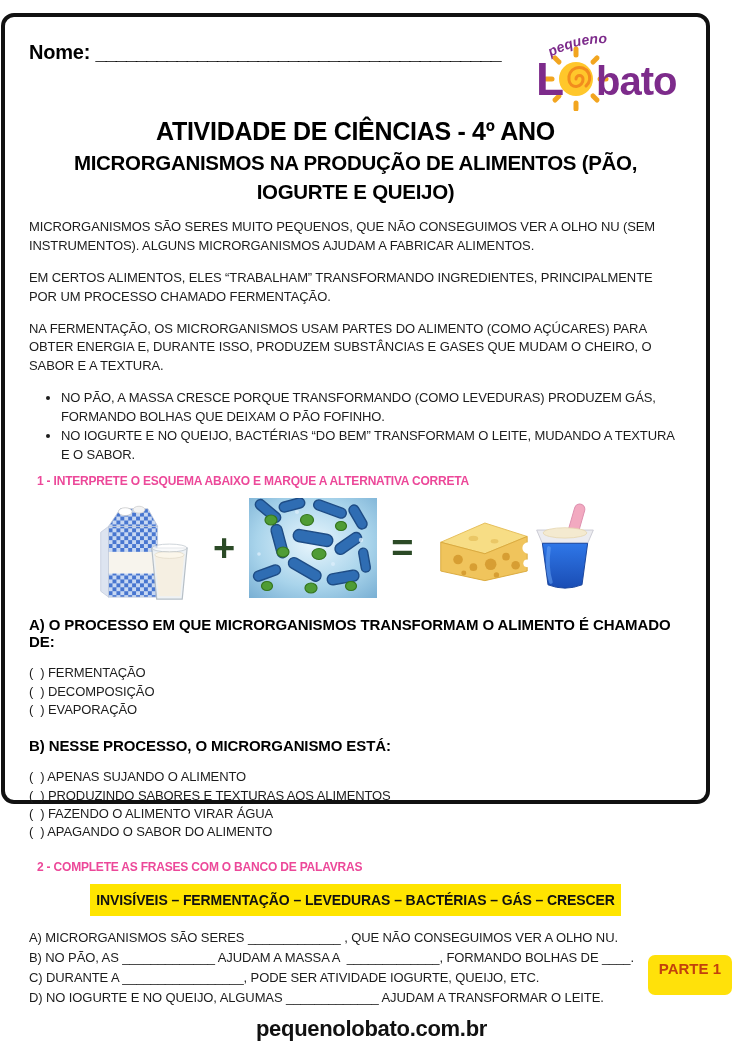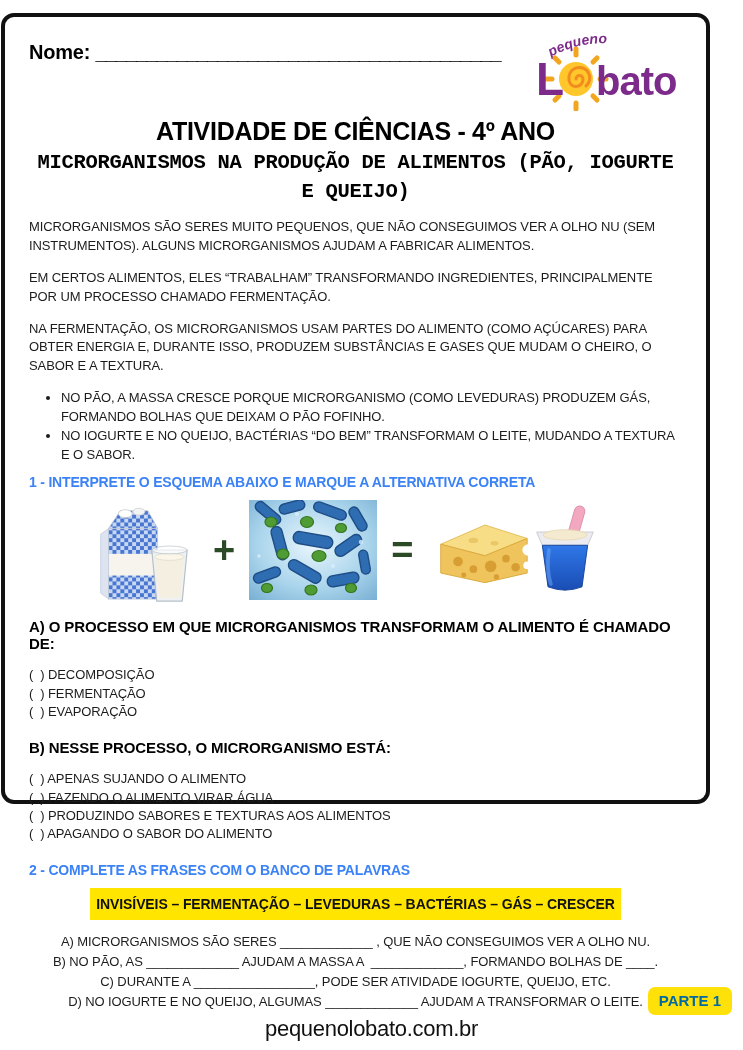--- a/index.html
+++ b/index.html
@@ -31,38 +31,38 @@
   .logo-wrap { margin-top: -4px; margin-right: 2px; }
 
   
   h1.title {
     margin: 2px 0 2px 0; text-align: center;
     font-size: 25px; font-weight: bold; color: #000; letter-spacing: -0.3px;
   }
   h2.subtitle {
     margin: 0 0 12px 0; text-align: center;
     font-size: 20.5px; font-weight: bold; color: #000;
-    line-height: 1.42; letter-spacing: -0.3px; font-family: Liberation Mono, monospace;
+    line-height: 1.42; letter-spacing: -0.3px;
   }
 
   
   .para {
     margin: 0 0 14px 0;
     font-size: 13px; line-height: 1.42; color: #1c1c1c;
     letter-spacing: -0.1px;
   }
   ul.bullets { margin: 2px 0 10px 0; padding-left: 32px; }
   ul.bullets li {
     font-size: 13px; line-height: 1.42; color: #1c1c1c;
     letter-spacing: -0.1px; margin-bottom: 1px;
   }
 
   h3.qheading {
-    margin: 8px 0 4px 0;
-    font-size: 14px; font-weight: bold; color: #3b82f6; letter-spacing: -0.2px;
+    margin: 8px 0 4px 8px;
+    font-size: 12px; font-weight: bold; color: #ec4899; letter-spacing: -0.2px;
   }
   h4.subq {
     margin: 12px 0 14px 0;
     font-size: 15px; font-weight: bold; color: #000; letter-spacing: -0.1px;
   }
 
   
   .schema {
     display: flex; align-items: center;
     padding-left: 52px; margin: 2px 0 4px 0; height: 112px;
@@ -81,42 +81,42 @@
 
   
   .bank-wrap { text-align: center; margin: 10px 0 12px 0; }
   .bank {
     display: inline-block;
     background: #ffe500;
     padding: 8px 6px;
     font-size: 14px; font-weight: bold; color: #111; letter-spacing: -0.1px;
   }
 
-  .sentences { margin-top: 8px; text-align: center; }
+  .sentences { margin-top: 8px; }
   .sentence {
     font-size: 13px; line-height: 1.56; color: #1c1c1c;
     letter-spacing: -0.1px; white-space: pre-wrap;
   }
 
   .badge {
     position: absolute;
-    right: 11px; top: 987px;
+    right: 11px; top: 955px;
     background: #ffe10a;
     border-radius: 7px;
-    padding: 5px 11px 6px 11px;
-    font-size: 15px; font-weight: bold; color: #0369a1;
+    padding: 5px 11px 18px 11px;
+    font-size: 15px; font-weight: bold; color: #c2410c;
     z-index: 5;
     box-shadow: 0 0 0 2px #fff;
   }
 
   .footer {
     position: absolute;
     left: 0; top: 1016px; width: 743px;
     text-align: center;
-    font-size: 22px; font-weight: normal; color: #111;
+    font-size: 22px; font-weight: bold; color: #111;
     letter-spacing: -0.3px;
   }
 </style>
 </head>
 <body>
 
 <div class="frame">
 
   <div class="header">
     <div class="header-left">
@@ -152,21 +152,21 @@
   </div>
 
   <h1 class="title">ATIVIDADE DE CIÊNCIAS - 4º ANO</h1>
   <h2 class="subtitle">MICRORGANISMOS NA PRODUÇÃO DE ALIMENTOS (PÃO, IOGURTE E QUEIJO)</h2>
 
   <p class="para">MICRORGANISMOS SÃO SERES MUITO PEQUENOS, QUE NÃO CONSEGUIMOS VER A OLHO NU (SEM INSTRUMENTOS). ALGUNS MICRORGANISMOS AJUDAM A FABRICAR ALIMENTOS.</p>
   <p class="para">EM CERTOS ALIMENTOS, ELES “TRABALHAM” TRANSFORMANDO INGREDIENTES, PRINCIPALMENTE POR UM PROCESSO CHAMADO FERMENTAÇÃO.</p>
   <p class="para">NA FERMENTAÇÃO, OS MICRORGANISMOS USAM PARTES DO ALIMENTO (COMO AÇÚCARES) PARA OBTER ENERGIA E, DURANTE ISSO, PRODUZEM SUBSTÂNCIAS E GASES QUE MUDAM O CHEIRO, O SABOR E A TEXTURA.</p>
 
   <ul class="bullets">
-    <li>NO PÃO, A MASSA CRESCE PORQUE MICRORGANISMO (COMO LEVEDURAS) PRODUZEM GÁS, FORMANDO BOLHAS QUE DEIXAM O PÃO FOFINHO.</li>
+    <li>NO PÃO, A MASSA CRESCE PORQUE TRANSFORMANDO (COMO LEVEDURAS) PRODUZEM GÁS, FORMANDO BOLHAS QUE DEIXAM O PÃO FOFINHO.</li>
     <li>NO IOGURTE E NO QUEIJO, BACTÉRIAS “DO BEM” TRANSFORMAM O LEITE, MUDANDO A TEXTURA E O SABOR.</li>
   </ul>
 
   <h3 class="qheading">1 - INTERPRETE O ESQUEMA ABAIXO E MARQUE A ALTERNATIVA CORRETA</h3>
 
   <div class="schema">
 
     <svg width="118" height="110" viewBox="0 0 120 112">
       <defs>
         <pattern id="ging" width="8" height="8" patternUnits="userSpaceOnUse">
@@ -269,30 +269,30 @@
       </g>
       <polygon points="6,28 66,28 60,42 12,42" fill="#ececf0" stroke="#c9c9d2" stroke-width="1"></polygon>
       <ellipse cx="36" cy="31" rx="23" ry="5.5" fill="#f4ead0" stroke="#e4d4ac" stroke-width="0.8"></ellipse>
       <path d="M12,42 L60,42 L54,86 Q36,93 18,86 Z" fill="url(#cupGrad)" stroke="#164299" stroke-width="1"></path>
       <path d="M19,47 Q16,68 21,83" stroke="#6aa4f4" stroke-width="4" fill="none" opacity="0.55" stroke-linecap="round"></path>
     </svg>
   </div>
 
   <h4 class="subq">A) O PROCESSO EM QUE MICRORGANISMOS TRANSFORMAM O ALIMENTO É CHAMADO DE:</h4>
   <div class="opts">
+    <div class="opt">(  ) FERMENTAÇÃO</div>
     <div class="opt">(  ) DECOMPOSIÇÃO</div>
-    <div class="opt">(  ) FERMENTAÇÃO</div>
     <div class="opt">(  ) EVAPORAÇÃO</div>
   </div>
 
   <h4 class="subq">B) NESSE PROCESSO, O MICRORGANISMO ESTÁ:</h4>
   <div class="opts">
     <div class="opt">(  ) APENAS SUJANDO O ALIMENTO</div>
+    <div class="opt">(  ) PRODUZINDO SABORES E TEXTURAS AOS ALIMENTOS</div>
     <div class="opt">(  ) FAZENDO O ALIMENTO VIRAR ÁGUA</div>
-    <div class="opt">(  ) PRODUZINDO SABORES E TEXTURAS AOS ALIMENTOS</div>
     <div class="opt">(  ) APAGANDO O SABOR DO ALIMENTO</div>
   </div>
 
   <h3 class="qheading">2 - COMPLETE AS FRASES COM O BANCO DE PALAVRAS</h3>
 
   <div class="bank-wrap">
     <span class="bank">INVISÍVEIS – FERMENTAÇÃO – LEVEDURAS – BACTÉRIAS – GÁS – CRESCER</span>
   </div>
 
   <div class="sentences">

